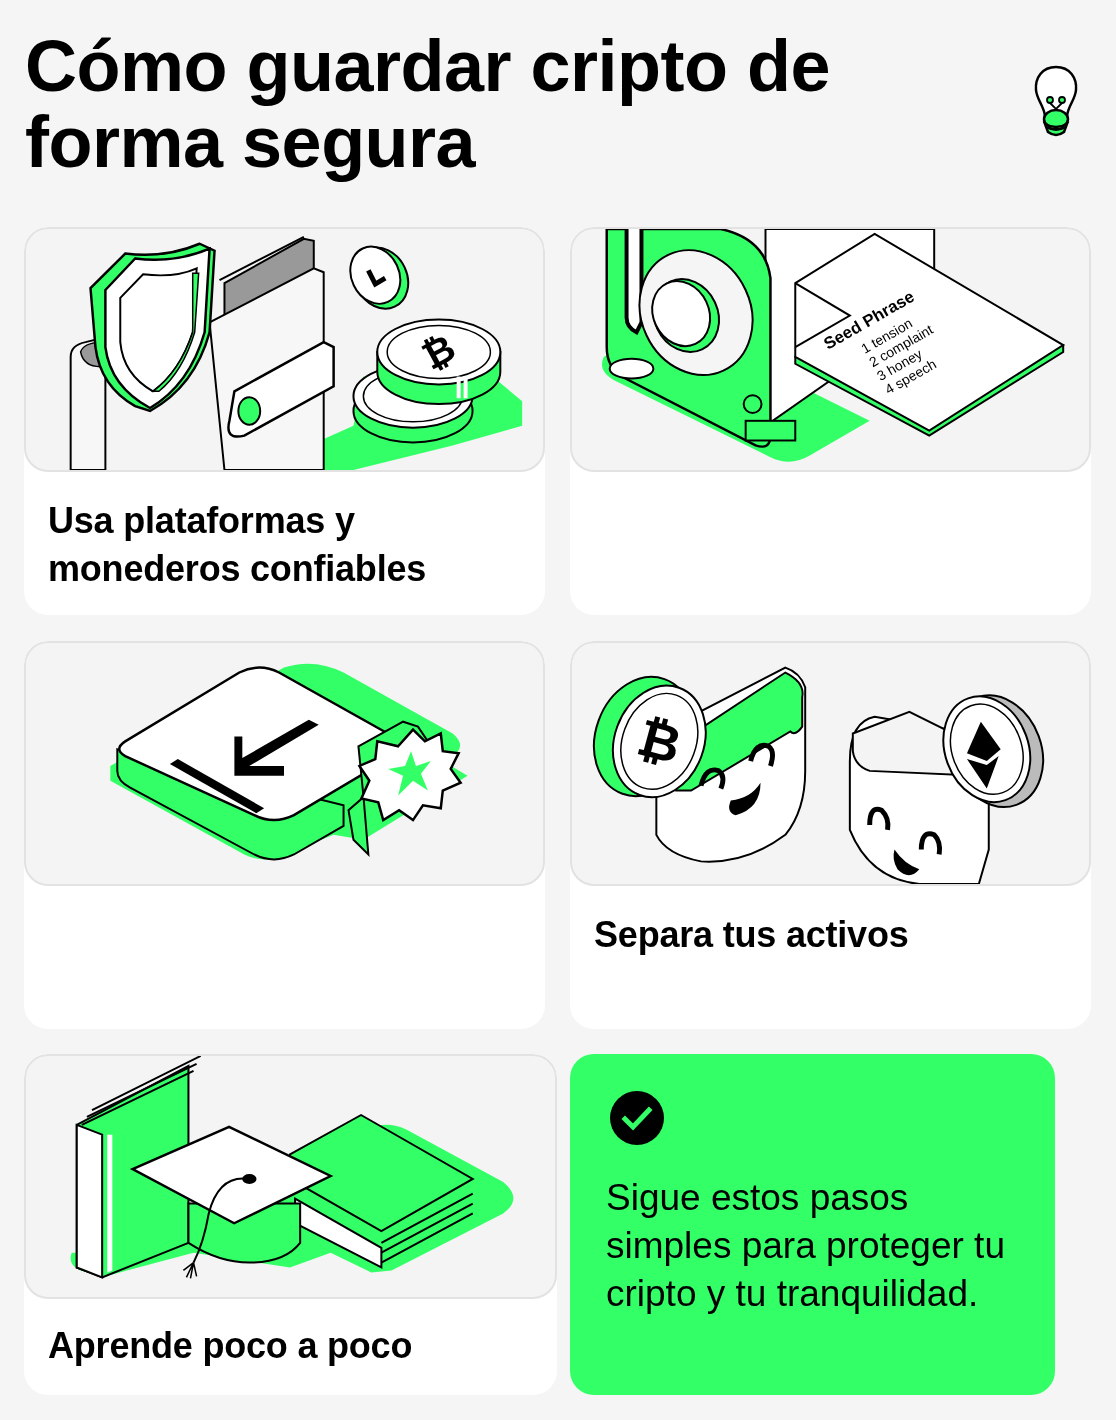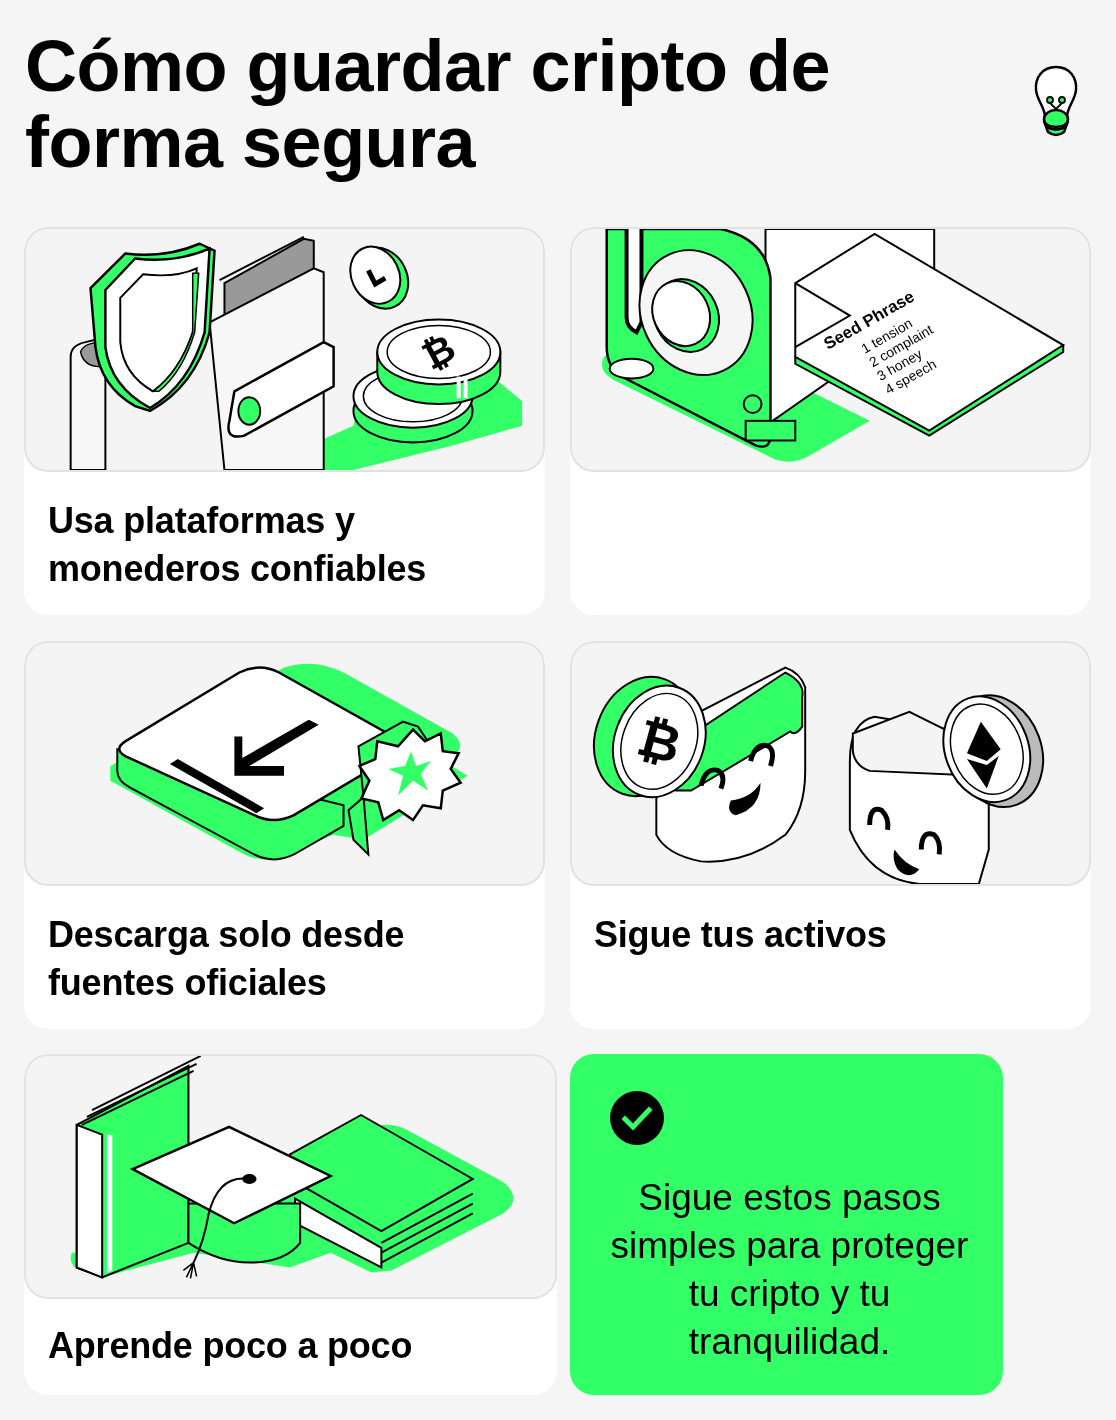--- a/index.html
+++ b/index.html
@@ -25,22 +25,22 @@
       font-size: 36px; font-weight: 700; line-height: 48px; letter-spacing: -0.2px;
     }
     .c1 { left: 24px;  top: 227px;  width: 521px; height: 388px; }
     .c2 { left: 570px; top: 227px;  width: 521px; height: 388px; }
     .c3 { left: 24px;  top: 641px;  width: 521px; height: 388px; }
     .c4 { left: 570px; top: 641px;  width: 521px; height: 388px; }
     .c5 { left: 24px;  top: 1054px; width: 533px; height: 341px; }
     .c5 .card-text { top: 268px; }
 
     .green-card {
-      position: absolute; left: 570px; top: 1054px; width: 433px; height: 341px;
-      background: #33ff66; border-radius: 24px; text-align: center;
+      position: absolute; left: 570px; top: 1054px; width: 485px; height: 341px;
+      background: #33ff66; border-radius: 24px;
     }
     .check { position: absolute; left: 40px; top: 37px; width: 54px; height: 54px; }
     .green-text {
       position: absolute; left: 36px; top: 120px; right: 30px;
       font-size: 37px; font-weight: 400; line-height: 48px;
     }
   </style>
 </head>
 <body>
 
@@ -143,21 +143,20 @@
 
       <path d="M153 118 L240 168 L232 173 L145 123 Z" fill="#000"></path>
       <path d="M210 95 L210 135 L260 135 L260 125 L225 125 L295 83 L285 78 L218 117 L218 95 Z" fill="#000"></path>
 
       <path d="M335 105 L380 80 L395 85 L405 100 L325 170 L330 200 L345 215 L340 155 Z" fill="#33ff66" stroke="#000" stroke-width="2"></path>
 
       <path d="M375 105 L390 88 L402 100 L418 92 L420 110 L436 112 L428 128 L438 142 L420 150 L418 168 L400 165 L390 180 L376 170 L360 180 L355 162 L338 158 L346 140 L336 125 L352 118 L354 100 Z" fill="#fff" stroke="#000" stroke-width="2.5"></path>
       <path d="M388 110 L393 125 L408 120 L398 133 L405 150 L390 140 L375 155 L380 135 L365 128 L382 125 Z" fill="#33ff66"></path>
     </svg>
   </div>
-  <div class="card-text">Descarga solo desde fuentes oficiales</div>
 </div>
 
 <div class="card c4">
   <div class="panel">
     <svg viewBox="0 0 521 245" preserveAspectRatio="none">
 
       <path d="M85 145 L85 195 Q95 215 130 222 Q175 225 215 195 Q235 170 235 130 L235 45 Q230 30 215 25 L100 85 Q85 100 85 145 Z" fill="#fff" stroke="#000" stroke-width="2"></path>
       <path d="M110 100 L215 30 Q235 40 232 55 L232 85 Q225 95 220 90 L120 150 L105 150 L105 100 Z" fill="#33ff66" stroke="#000" stroke-width="2"></path>
       <path d="M130 145 Q135 125 148 130 Q155 135 150 148" fill="none" stroke="#000" stroke-width="5"></path>
       <path d="M180 120 Q185 100 198 105 Q205 110 200 125" fill="none" stroke="#000" stroke-width="5"></path>
@@ -174,21 +173,21 @@
       <path d="M352 210 Q352 190 365 195 Q372 202 370 215" fill="none" stroke="#000" stroke-width="5"></path>
       <path d="M325 210 Q335 225 350 230 Q340 242 328 230 Q322 220 325 210 Z" fill="#000"></path>
 
       <ellipse cx="428" cy="110" rx="45" ry="58" transform="rotate(-20 428 110)" fill="#bbb" stroke="#000" stroke-width="2"></ellipse>
       <ellipse cx="418" cy="108" rx="42" ry="55" transform="rotate(-20 418 108)" fill="#fff" stroke="#000" stroke-width="2"></ellipse>
       <ellipse cx="418" cy="108" rx="35" ry="47" transform="rotate(-20 418 108)" fill="#fff" stroke="#000" stroke-width="1.5"></ellipse>
       <path d="M412 80 L398 112 L418 120 L432 108 Z" fill="#000"></path>
       <path d="M398 118 L418 148 L430 115 L418 124 Z" fill="#000"></path>
     </svg>
   </div>
-  <div class="card-text">Sigue tus activos</div>
+  <div class="card-text">Separa tus activos</div>
 </div>
 
 <div class="card c5">
   <div class="panel">
     <svg viewBox="0 0 521 245" preserveAspectRatio="none">
 
       <path d="M45 200 Q40 215 60 220 L85 222 L165 200 L260 215 L300 200 L340 220 L360 218 L470 160 Q490 145 470 128 L375 75 Q355 65 335 75 L60 200 Z" fill="#33ff66"></path>
 
       <path d="M50 70 L160 10 L160 190 L75 225 L50 215 Z" fill="#33ff66" stroke="#000" stroke-width="2"></path>
       <path d="M50 70 L75 80 L75 225 L50 215 Z" fill="#fff" stroke="#000" stroke-width="2"></path>

